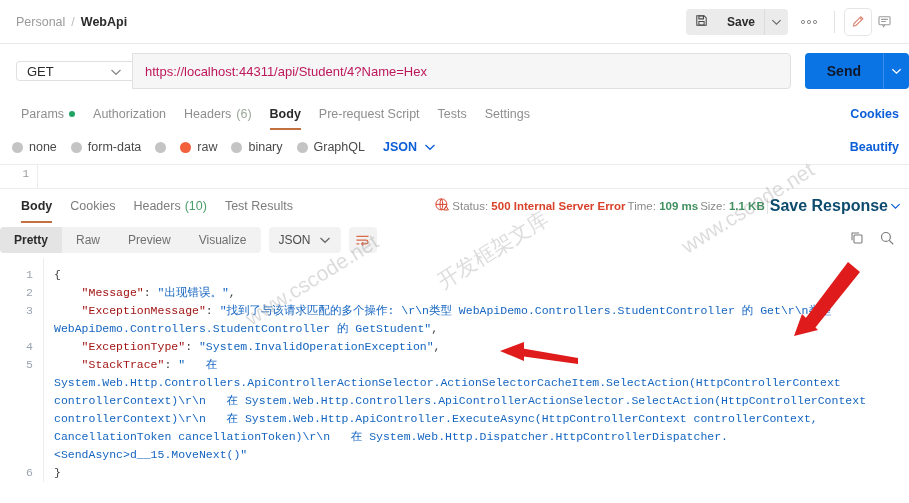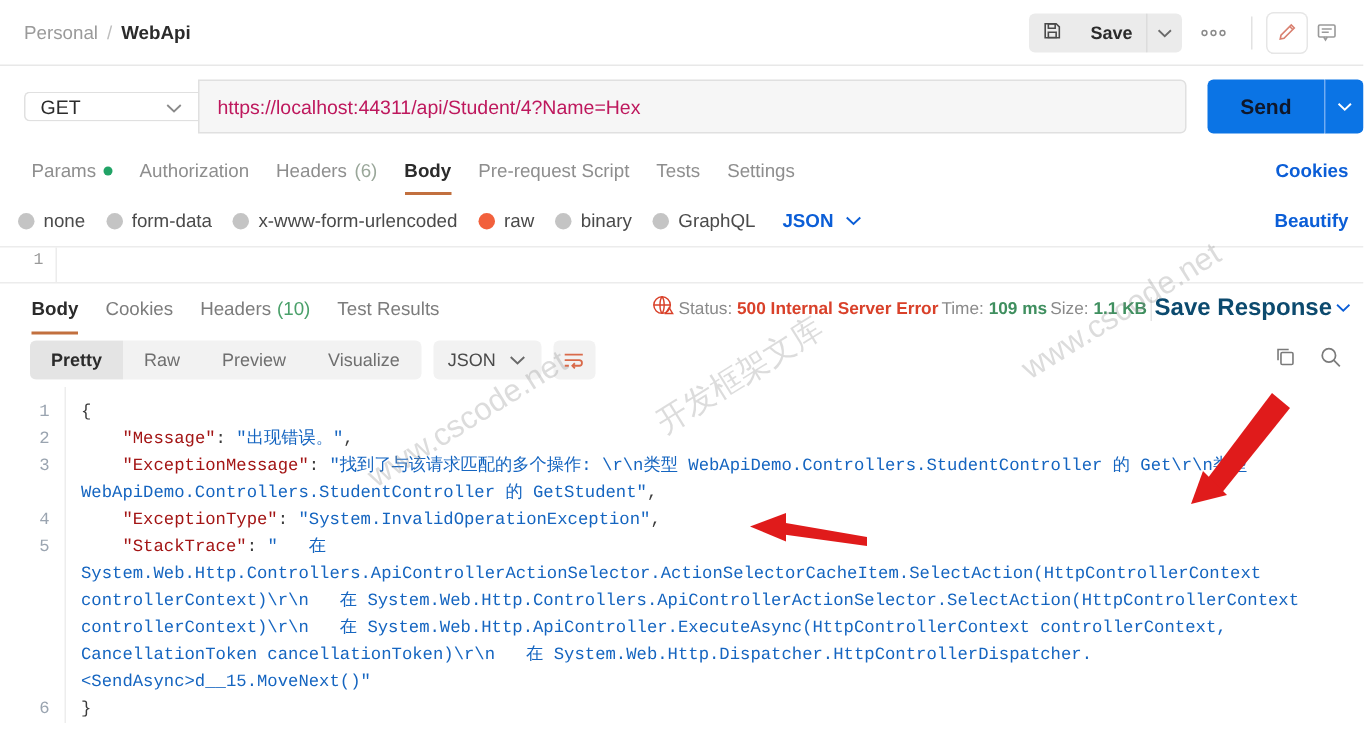--- a/index.html
+++ b/index.html
@@ -131,21 +131,21 @@
     margin-left: auto; display: flex; align-items: center; gap: 2px;
     font-size: 11.5px; color: #6c6c6c; padding-right: 8px;
   }
   .status-wrap .lbl { color: #8a8a8a; }
   .status-err { color: #d9412a; font-weight: bold; }
   .okval { color: #3f8f5f; font-weight: bold; }
   .sep-v { width: 1px; height: 16px; background: #e4e4e4; }
   .save-resp { color: #0c4a6e; font-weight: bold; font-size: 16px; cursor: pointer; }
 
   
-  .viewer-bar { display: flex; align-items: center; height: 36px; padding-left: 20px; gap: 0; }
+  .viewer-bar { display: flex; align-items: center; height: 36px; padding-left: 0; gap: 0; }
   .seg { display: flex; background: #f2f2f2; border-radius: 4px; overflow: hidden; height: 26px; }
   .seg-item {
     padding: 0 14px; height: 26px; display: flex; align-items: center;
     font-size: 12px; color: #6f6f6f; cursor: pointer;
   }
   .seg-item.active { background: #e4e4e4; color: #2b2b2b; font-weight: bold; }
   .fmt-select {
     margin-left: 8px; display: flex; align-items: center; gap: 8px;
     background: #f2f2f2; border-radius: 4px; height: 26px; padding: 0 10px;
     font-size: 12px; color: #4a4a4a; cursor: pointer;
@@ -286,21 +286,20 @@
     <div class="radio-item">
       <span class="radio"></span>
       <span>none</span>
     </div>
     <div class="radio-item">
       <span class="radio"></span>
       <span>form-data</span>
     </div>
     <div class="radio-item">
       <span class="radio"></span>
-      <span>x-www-form-urlencoded</span>
     </div>
     <div class="radio-item">
       <span class="radio sel"></span>
       <span>raw</span>
     </div>
     <div class="radio-item">
       <span class="radio"></span>
       <span>binary</span>
     </div>
     <div class="radio-item">

